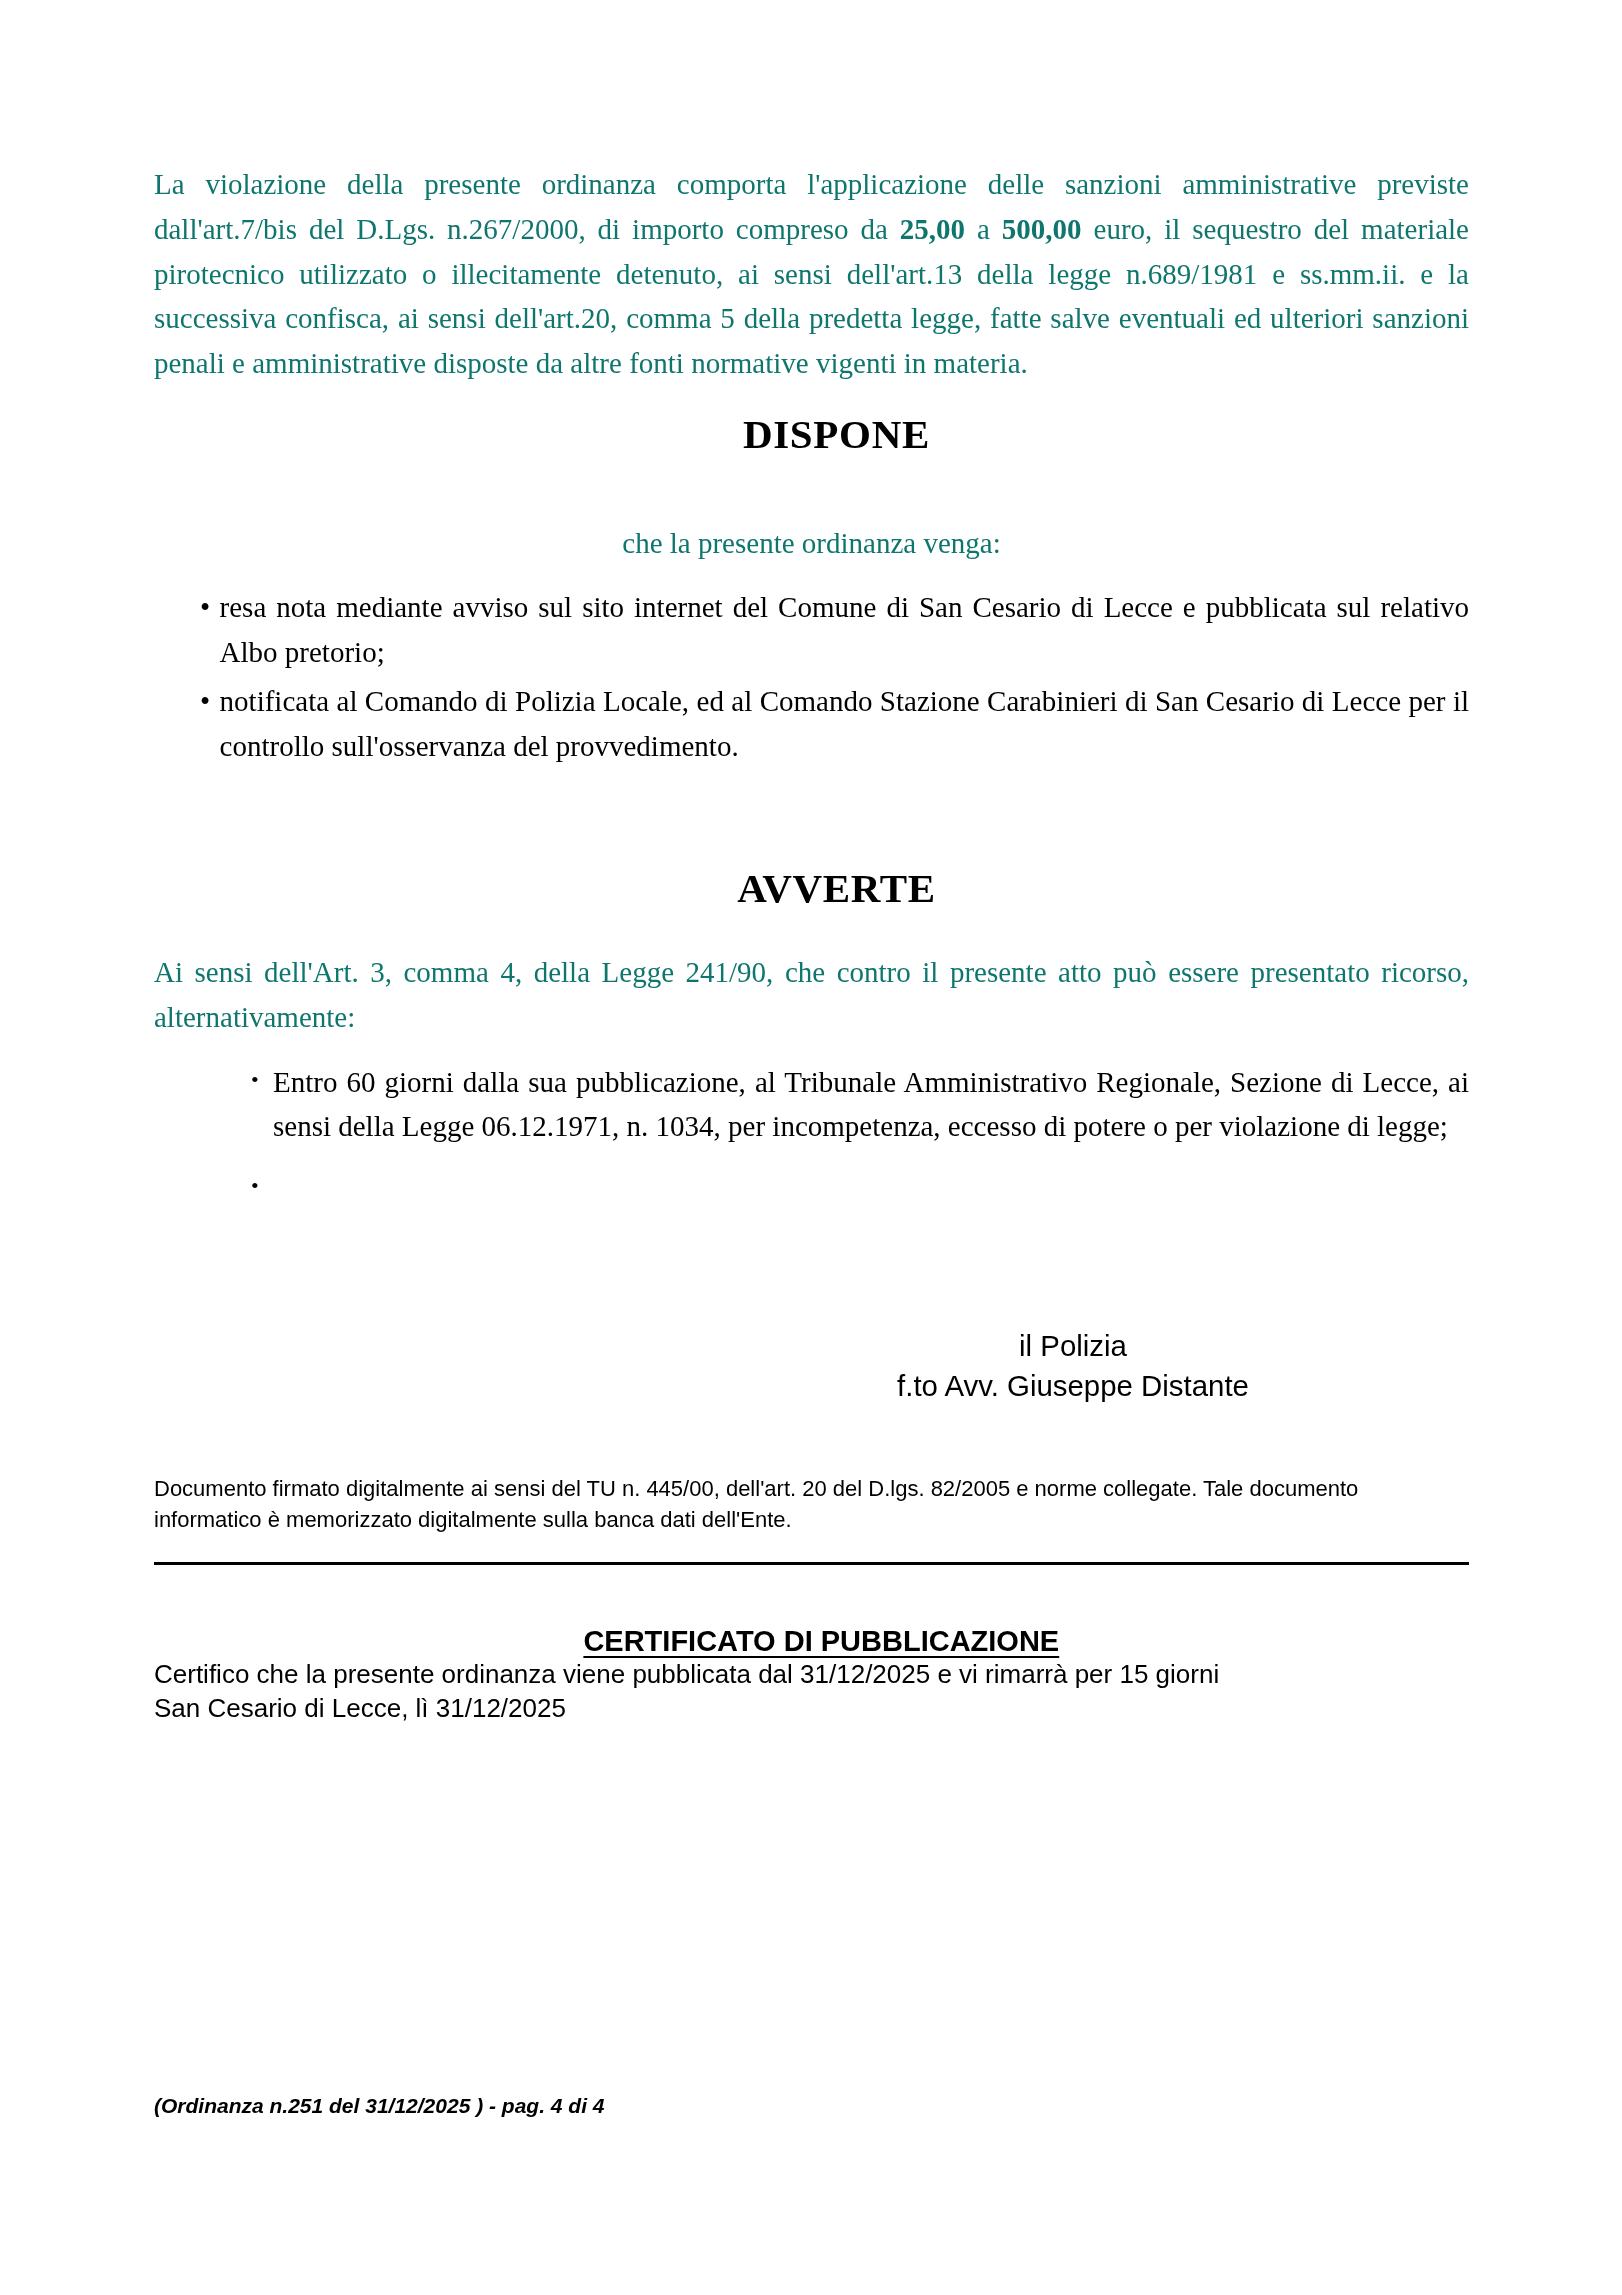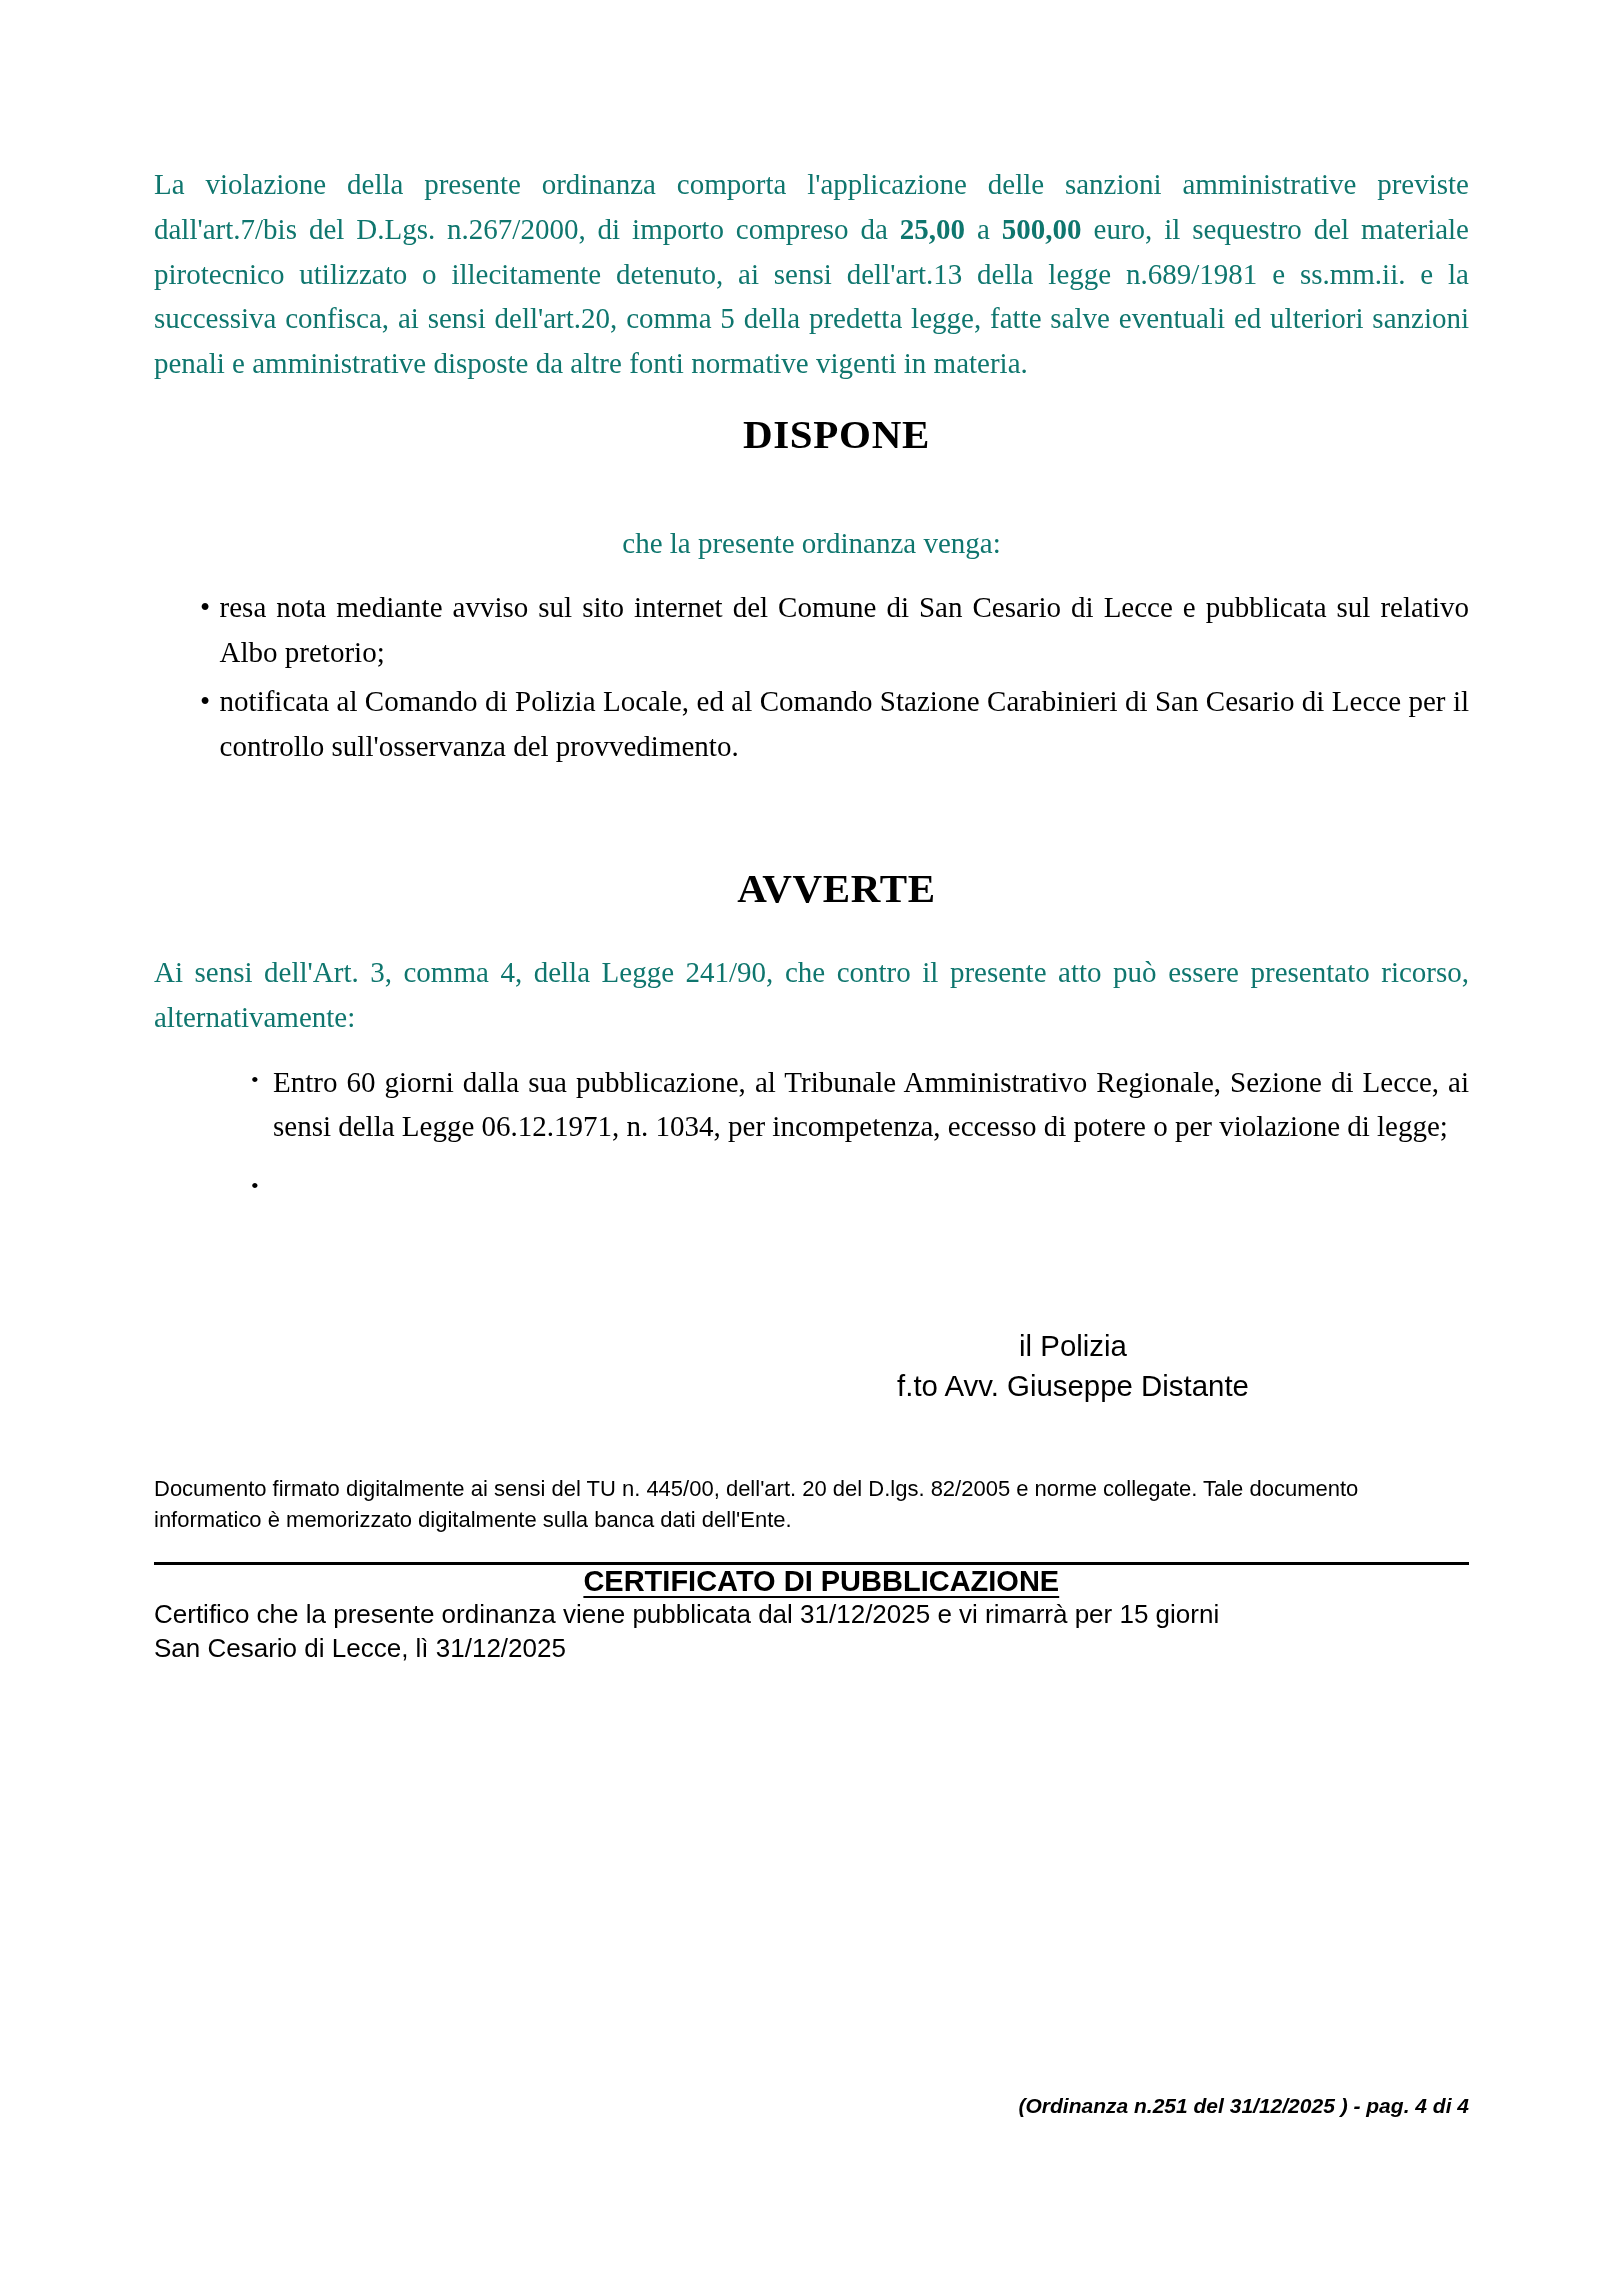--- a/index.html
+++ b/index.html
@@ -149,20 +149,21 @@
   
   .divider {
     margin-top: 26px;
     height: 3.3px;
     background: #000000;
     width: 1315px;
   }
 
   
   .cert-title {
+    margin-top: 60px;
     font-family: "Liberation Sans", "DejaVu Sans", sans-serif;
     font-weight: bold;
     font-size: 29px;
     text-align: center;
     text-decoration: underline;
     text-underline-offset: 4.6px;
     color: #000;
     padding-left: 19.6px;
   }
 
@@ -173,21 +174,20 @@
     text-align: left;
     color: #000;
   }
 
   
   .footer {
     position: absolute;
     left: 154px;
     top: 2094px;
     width: 1315px;
-    text-align: right;
     font-family: "Liberation Sans", "DejaVu Sans", sans-serif;
     font-weight: bold;
     font-style: italic;
     font-size: 21px;
     color: #000;
   }
 </style>
 </head>
 <body>
 

